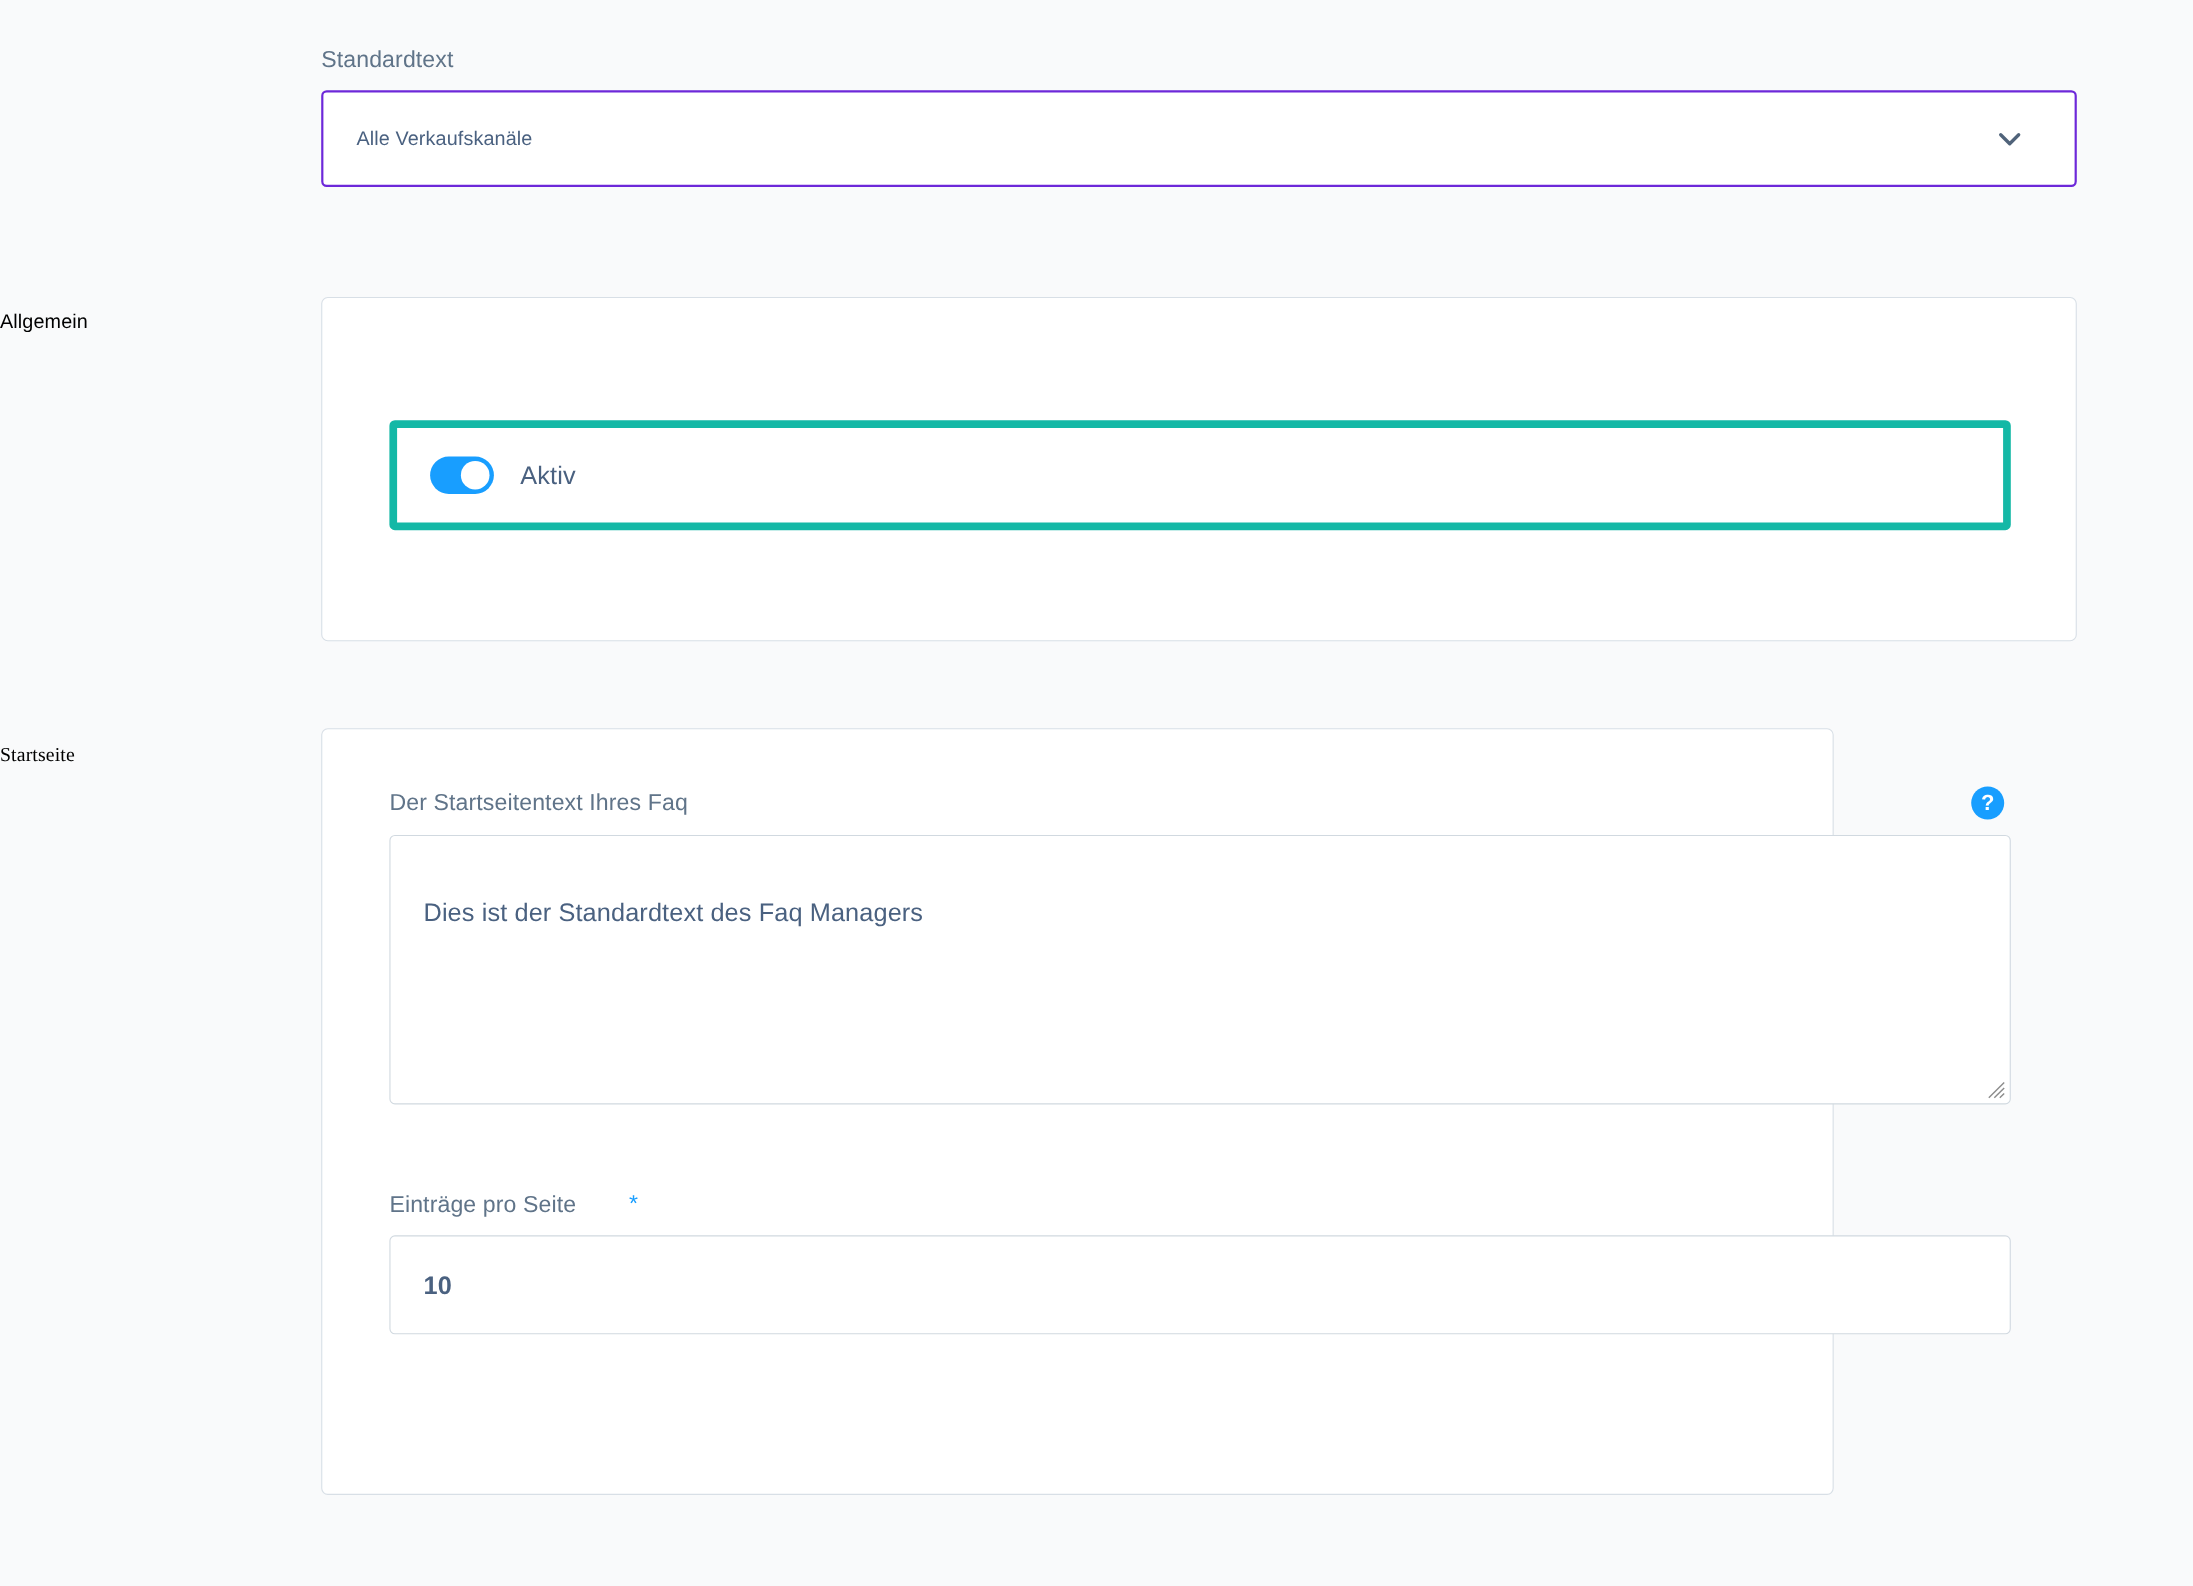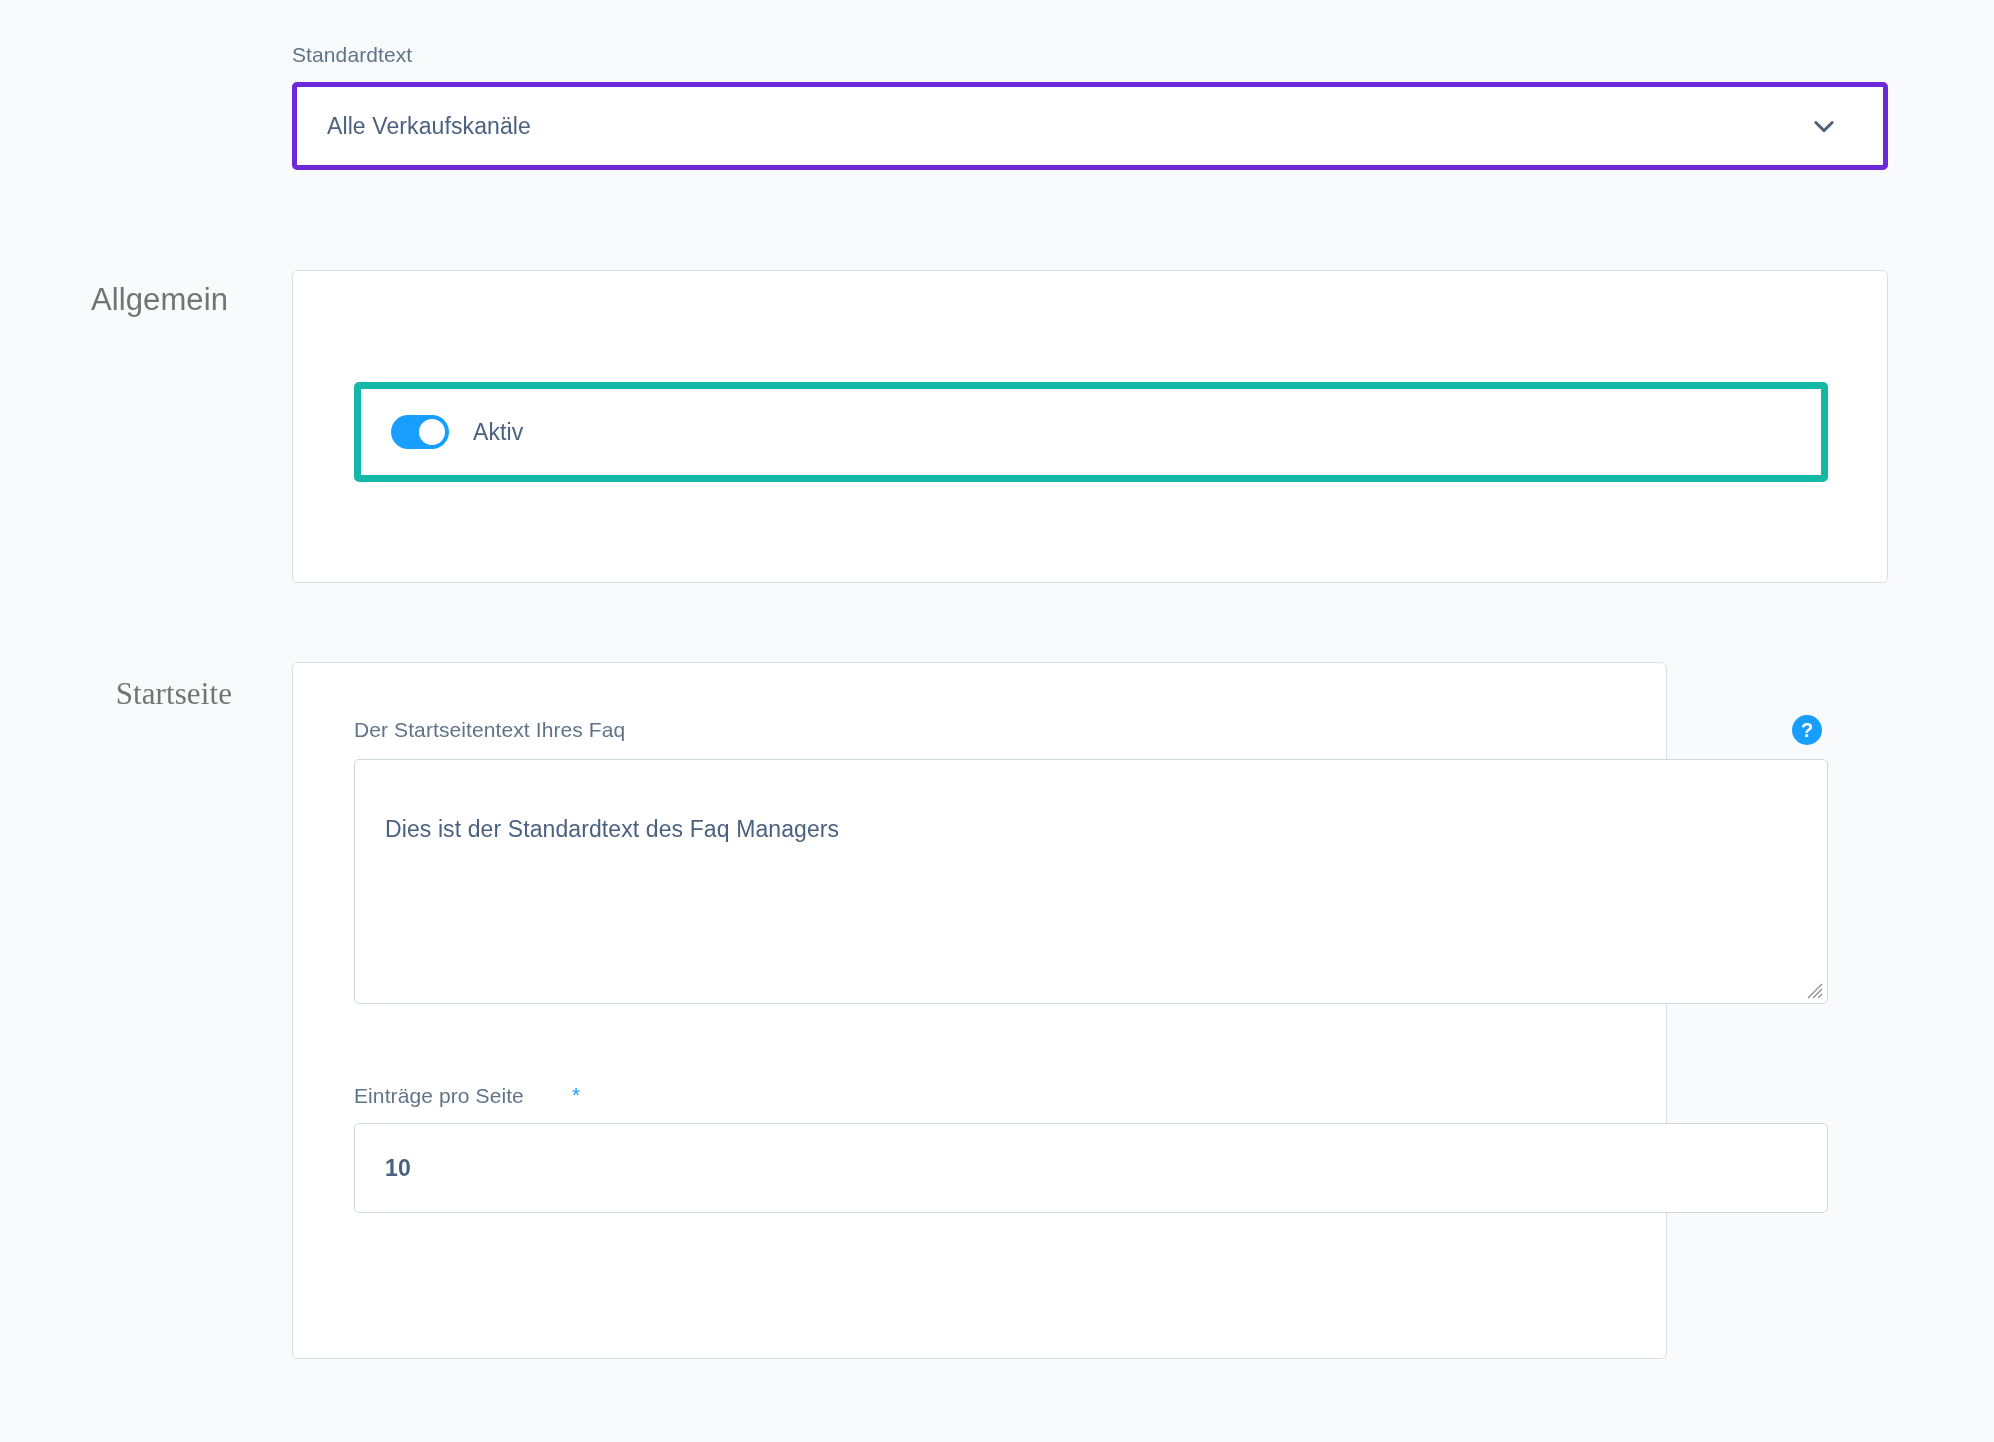--- a/index.html
+++ b/index.html
@@ -20,23 +20,23 @@
 
   .page {
     position: relative;
     width: 1994px;
     height: 1442px;
   }
 
   
   .section-caption {
     position: absolute;
-    font-size: 31px;
-    color: #737373;
-    text-align: right;
+    font-size: 18px;
+    color: #000000;
+    text-align: left;
     font-weight: 400;
     letter-spacing: .1px;
     white-space: nowrap;
   }
 
   
   .channel-block {
     position: absolute;
     left: 292px;
     top: 42px;
@@ -47,26 +47,26 @@
     color: #607489;
     line-height: 26px;
     letter-spacing: .1px;
   }
   .channel-label { margin-bottom: 14px; }
 
   .select-control {
     position: relative;
     height: 88px;
     background: #ffffff;
-    border: 5px solid #6d28d9;
+    border: 2px solid #6d28d9;
     border-radius: 5px;
     display: flex;
     align-items: center;
     padding: 0 30px;
-    font-size: 23px;
+    font-size: 18px;
     color: #4a6180;
     cursor: pointer;
     gap: 24px;
   }
   .select-value { flex: 1; letter-spacing: .1px; }
   .chevron-down {
     width: 30px;
     height: 30px;
     display: flex;
     align-items: center;

